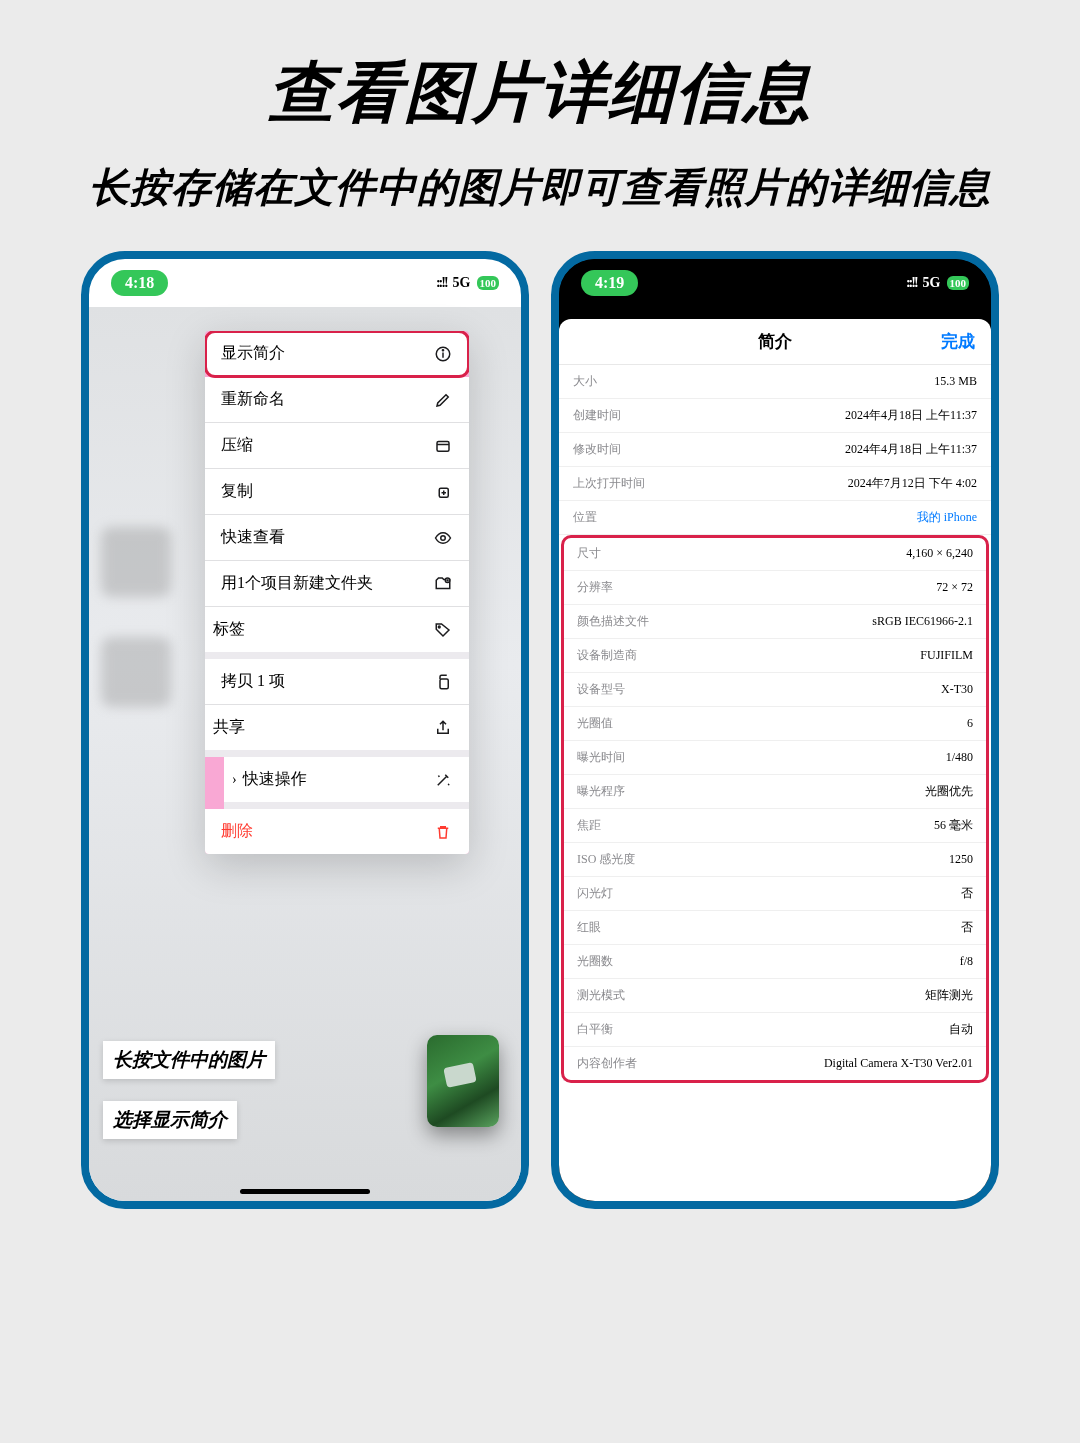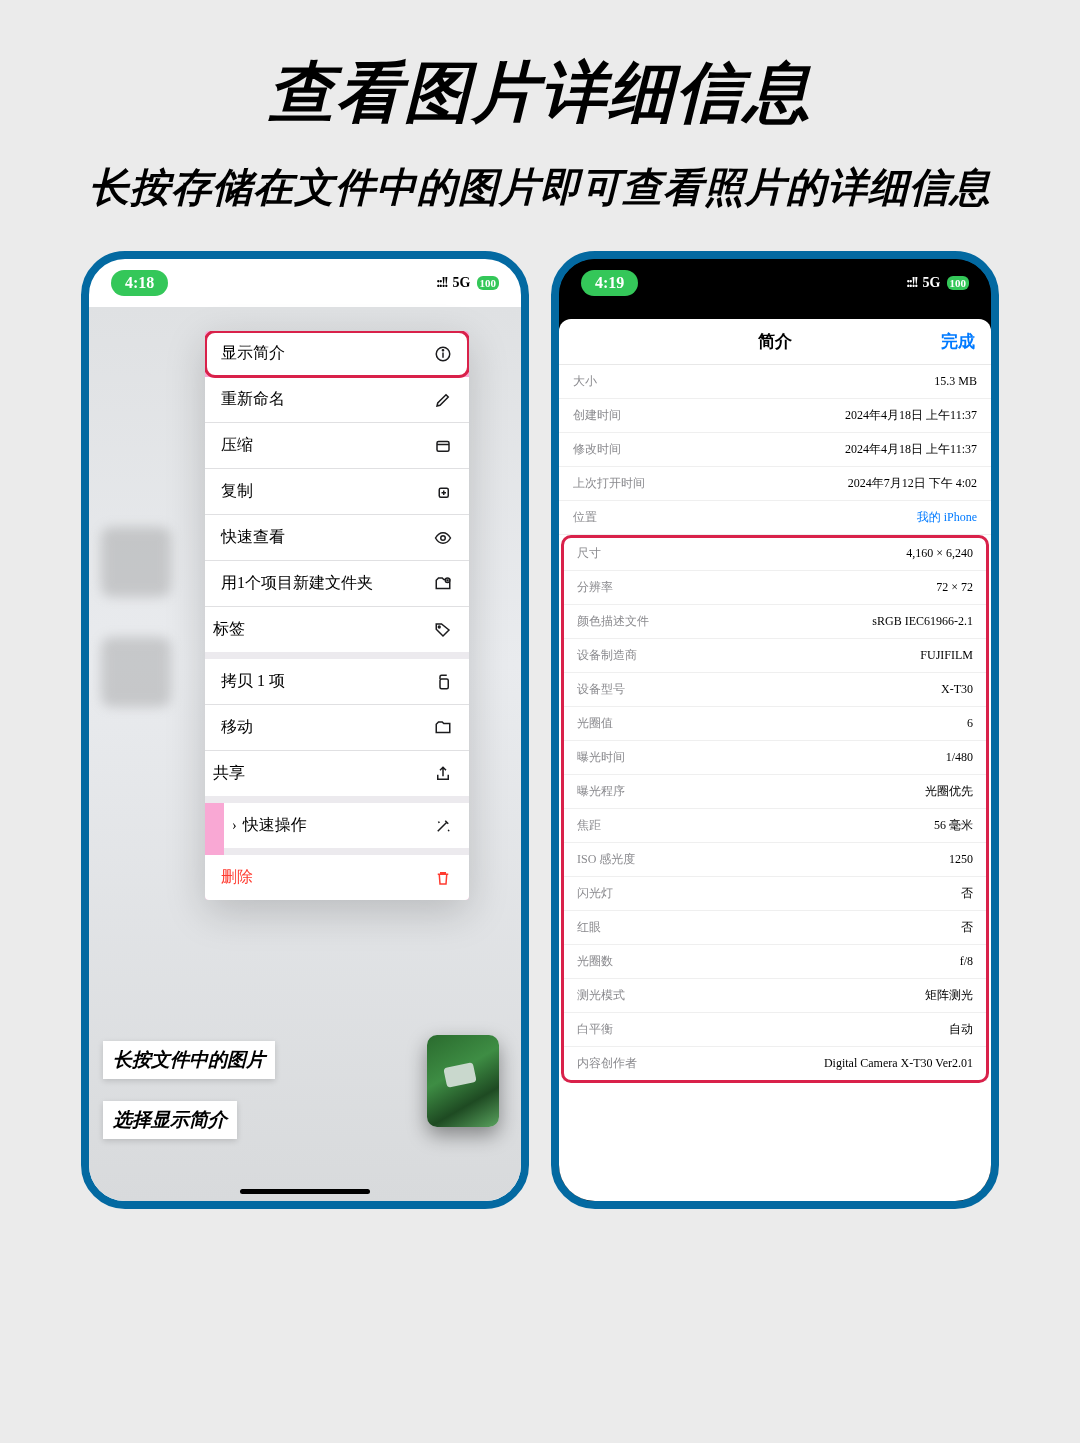--- a/index.html
+++ b/index.html
@@ -254,28 +254,20 @@
       </div>
       <div class="ctx-item">
         <span>拷贝 1 项</span>
         <span class="icon">
             <svg viewBox="0 0 24 24" fill="none" stroke="currentColor" stroke-width="2">
               <rect x="8" y="8" width="11" height="13" rx="2"></rect>
               <path d="M8 8V5a2 2 0 012-2h7"></path>
             </svg>
           </span>
       </div>
-      <div class="ctx-item">
-        <span>移动</span>
-        <span class="icon">
-            <svg viewBox="0 0 24 24" fill="none" stroke="currentColor" stroke-width="2">
-              <path d="M3 7l3-3h5l2 2h8v12H3z"></path>
-            </svg>
-          </span>
-      </div>
       <div class="ctx-item last-in-group">
         <span>共享</span>
         <span class="icon">
             <svg viewBox="0 0 24 24" fill="none" stroke="currentColor" stroke-width="2">
               <path d="M12 3v12M8 7l4-4 4 4M5 13v6h14v-6"></path>
             </svg>
           </span>
       </div>
       <div class="ctx-item ctx-quick last-in-group">
         <span><span class="chev">›</span><span>快速操作</span></span>

